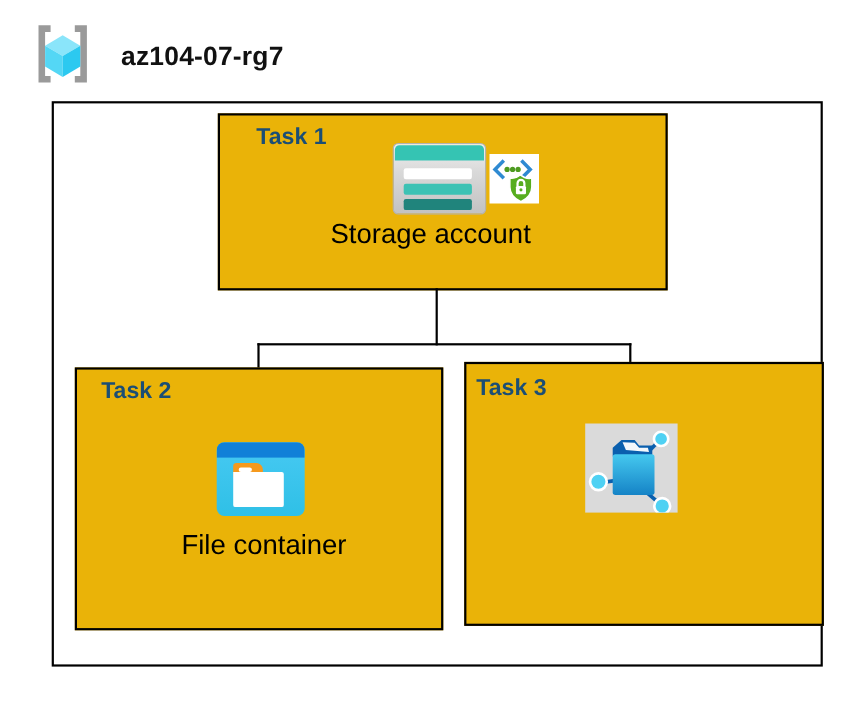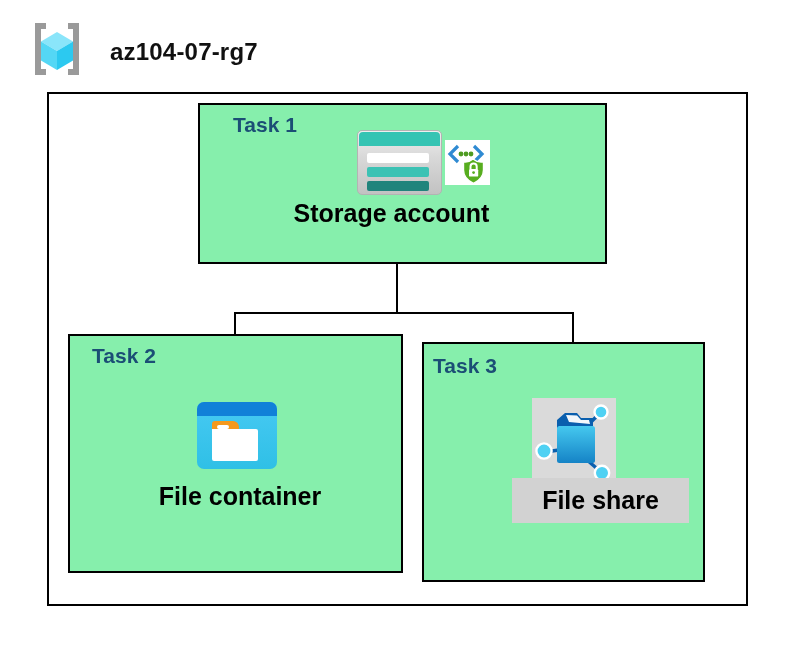--- a/index.html
+++ b/index.html
@@ -15,35 +15,35 @@
     left:110px; top:38px; font-size:24px; font-weight:700; color:#111;
     letter-spacing:0.2px;
   }
 
   
   .outer-box {
     left:47px; top:92px; width:701px; height:514px;
     border:2px solid #000; background:#fff; box-sizing:border-box;
   }
   .task-box {
-    border:2px solid #000; background:#86efac; box-sizing:border-box;
+    border:2px solid #000; background:#eab308; box-sizing:border-box;
   }
   #task1-box { left:198px; top:103px; width:409px; height:161px; }
   #task2-box { left:68px;  top:334px; width:335px; height:239px; }
-  #task3-box { left:422px; top:342px; width:283px; height:240px; }
+  #task3-box { left:422px; top:329px; width:327px; height:240px; }
 
   .task-label {
     position:absolute; font-size:21px; font-weight:700; color:#1b4e75;
   }
   #task1-box .task-label { left:33px; top:8px; }
   #task2-box .task-label { left:22px; top:8px; }
   #task3-box .task-label { left:9px;  top:10px; }
 
   .resource-label {
-    position:absolute; font-size:25px; font-weight:700; color:#000;
+    position:absolute; font-size:25px; font-weight:400; color:#000;
     text-align:center; white-space:nowrap;
   }
   #storage-label { left:-11px; top:94px; width:100%; }
   #blob-label    { left:20px;  top:146px; width:300px; }
 
   
   .conn { background:#000; }
   #conn-v1 { left:396px; top:262px; width:2px;  height:52px; }
   #conn-h  { left:234px; top:312px; width:340px; height:2px; }
   #conn-v2 { left:234px; top:312px; width:2px;  height:77px; }
@@ -175,18 +175,15 @@
         <polygon points="34,17 45,17.5 49,22 57,22 58,26 37,24" fill="#ffffff" opacity="0.95"></polygon>
 
         <rect x="25" y="28" width="38" height="37" rx="2.5" fill="url(#fsg)"></rect>
 
         <circle cx="69" cy="14" r="6.5" fill="#4fd1f3" stroke="#ffffff" stroke-width="2.4"></circle>
         <circle cx="12" cy="53" r="7.6" fill="#4fd1f3" stroke="#ffffff" stroke-width="2.4"></circle>
         <circle cx="70" cy="75" r="7.2" fill="#4fd1f3" stroke="#ffffff" stroke-width="2.4"></circle>
       </svg>
     </div>
 
-    <div id="fs-label-rect" class="abs">
-      <div class="resource-label">File share</div>
-    </div>
   </div>
 
 </div>
 
 </body></html>

